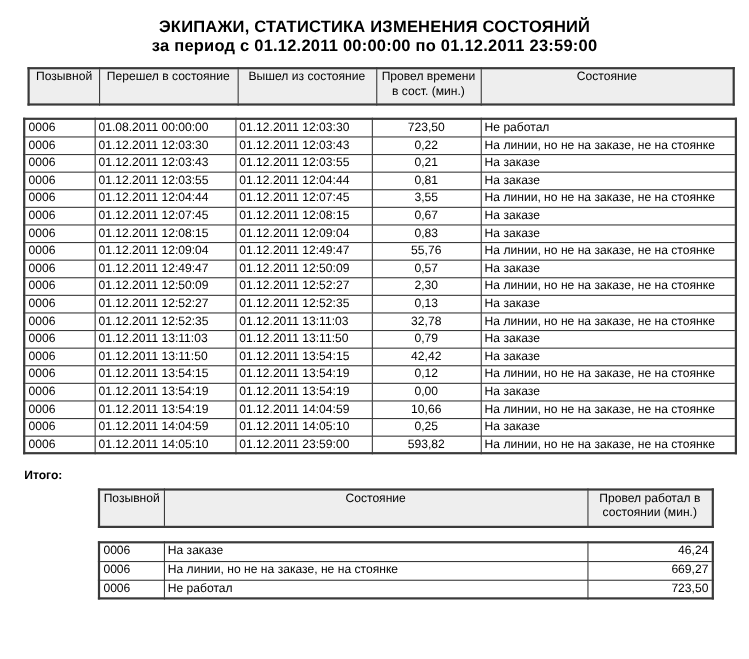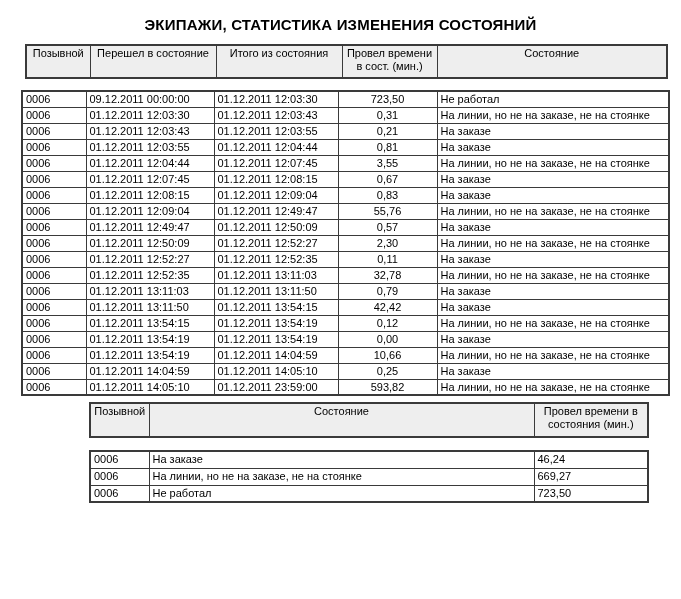--- a/index.html
+++ b/index.html
@@ -89,71 +89,72 @@
   .sum-body td {
     border: 1px solid #3a3a3a;
     font-size: 11px;
     height: 17px;
     line-height: 15px;
     padding: 0 3px;
     white-space: nowrap;
     overflow: hidden;
     vertical-align: middle;
   }
-  .s-time { text-align: left; }
+  .s-time { text-align: right; }
 </style>
 </head>
 <body>
 
 <div class="page">
 
   <div class="titles">
     <div class="title-line">ЭКИПАЖИ, СТАТИСТИКА ИЗМЕНЕНИЯ СОСТОЯНИЙ</div>
+    <div class="title-line">за период с 01.12.2011 00:00:00 по 01.12.2011 23:59:00</div>
   </div>
 
   <table class="main-hdr">
     <colgroup>
       <col style="width:64px">
         <col style="width:126px">
         <col style="width:126px">
         <col style="width:95px">
         <col style="width:230px">
     </colgroup>
     <tbody>
         <tr>
       <th>Позывной</th>
       <th>Перешел в состояние</th>
-      <th>Итого из состояния</th>
+      <th>Вышел из состояние</th>
       <th>Провел времени в сост. (мин.)</th>
       <th>Состояние</th>
     </tr>
   </tbody>
     </table>
 
   <table class="main-body">
     <colgroup>
       <col style="width:64px">
         <col style="width:128px">
         <col style="width:124px">
         <col style="width:99px">
         <col style="width:232px">
     </colgroup>
     <tbody>
     <tr>
           <td class="c-callsign">0006</td>
-          <td class="c-entered">09.12.2011 00:00:00</td>
+          <td class="c-entered">01.08.2011 00:00:00</td>
           <td class="c-exited">01.12.2011 12:03:30</td>
           <td class="c-time">723,50</td>
           <td class="c-state">Не работал</td>
         </tr>
         <tr>
           <td class="c-callsign">0006</td>
           <td class="c-entered">01.12.2011 12:03:30</td>
           <td class="c-exited">01.12.2011 12:03:43</td>
-          <td class="c-time">0,31</td>
+          <td class="c-time">0,22</td>
           <td class="c-state">На линии, но не на заказе, не на стоянке</td>
         </tr>
         <tr>
           <td class="c-callsign">0006</td>
           <td class="c-entered">01.12.2011 12:03:43</td>
           <td class="c-exited">01.12.2011 12:03:55</td>
           <td class="c-time">0,21</td>
           <td class="c-state">На заказе</td>
         </tr>
         <tr>
@@ -202,21 +203,21 @@
           <td class="c-callsign">0006</td>
           <td class="c-entered">01.12.2011 12:50:09</td>
           <td class="c-exited">01.12.2011 12:52:27</td>
           <td class="c-time">2,30</td>
           <td class="c-state">На линии, но не на заказе, не на стоянке</td>
         </tr>
         <tr>
           <td class="c-callsign">0006</td>
           <td class="c-entered">01.12.2011 12:52:27</td>
           <td class="c-exited">01.12.2011 12:52:35</td>
-          <td class="c-time">0,11</td>
+          <td class="c-time">0,13</td>
           <td class="c-state">На заказе</td>
         </tr>
         <tr>
           <td class="c-callsign">0006</td>
           <td class="c-entered">01.12.2011 12:52:35</td>
           <td class="c-exited">01.12.2011 13:11:03</td>
           <td class="c-time">32,78</td>
           <td class="c-state">На линии, но не на заказе, не на стоянке</td>
         </tr>
         <tr>
@@ -264,32 +265,33 @@
         <tr>
           <td class="c-callsign">0006</td>
           <td class="c-entered">01.12.2011 14:05:10</td>
           <td class="c-exited">01.12.2011 23:59:00</td>
           <td class="c-time">593,82</td>
           <td class="c-state">На линии, но не на заказе, не на стоянке</td>
         </tr>
       </tbody>
   </table>
 
+  <div class="totals-label">Итого:</div>
 
   <table class="sum-hdr">
     <colgroup>
       <col style="width:59px">
         <col style="width:385px">
         <col style="width:114px">
     </colgroup>
     <tbody>
         <tr>
       <th>Позывной</th>
       <th>Состояние</th>
-      <th>Провел времени в состояния (мин.)</th>
+      <th>Провел работал в состоянии (мин.)</th>
     </tr>
   </tbody>
     </table>
 
   <table class="sum-body">
     <colgroup>
       <col style="width:59px">
         <col style="width:385px">
         <col style="width:114px">
     </colgroup>

